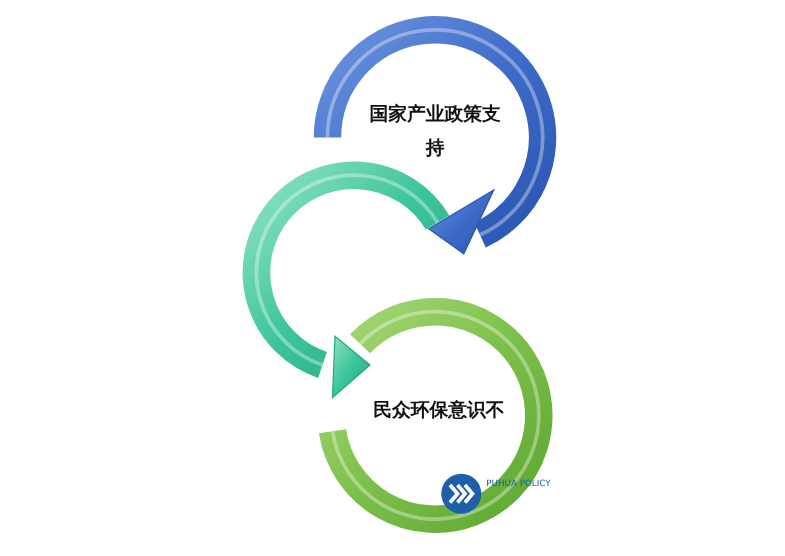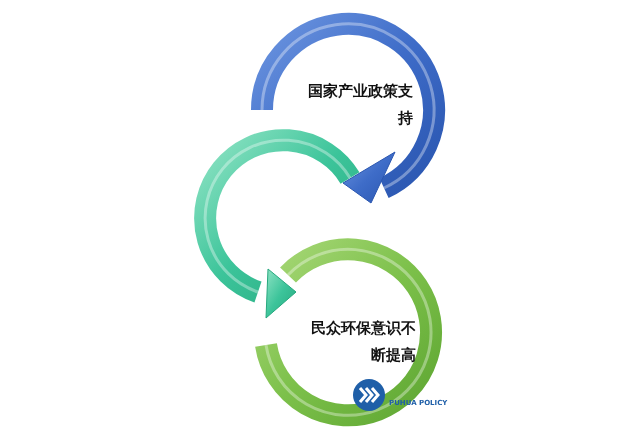--- a/index.html
+++ b/index.html
@@ -1,25 +1,25 @@
 <!DOCTYPE html>
 <html><head>
   <meta charset="utf-8">
   <style>
     html, body { margin: 0; padding: 0; background: #ffffff; }
     body { width: 628px; height: 445px; position: relative; overflow: hidden; font-family: "DejaVu Sans", sans-serif; }
     svg.diagram { position: absolute; left: 0; top: 0; }
     .label {
-      position: absolute; text-align: right; font-weight: bold; color: #111;
+      position: absolute; text-align: center; font-weight: bold; color: #111;
       font-size: 15px; line-height: 27px; font-family: "DejaVu Sans", sans-serif;
     }
     .label span { display: block; }
     .logo { position: absolute; left: 352px; top: 378px; width: 110px; height: 36px; }
     .logo-text-cn { position: absolute; left: 37px; top: 2px; font-size: 15px; font-weight: bold; color: #1f5fa8; letter-spacing: 1px; font-family: "DejaVu Sans", sans-serif; }
-    .logo-text-en { position: absolute; left: 37px; top: 21px; font-size: 7px; font-weight: bold; color: #1f5fa8; font-family: "DejaVu Sans", sans-serif; }
+    .logo-text-en { position: absolute; left: 37px; top: 5px; font-size: 7px; font-weight: normal; color: #1f5fa8; font-family: "DejaVu Sans", sans-serif; }
   </style>
 </head>
 <body>
 
 <svg class="diagram" width="628" height="445" viewBox="0 0 628 445">
   <defs>
     <linearGradient id="gBlue" x1="0" y1="0" x2="1" y2="1">
       <stop offset="0" stop-color="#6c95e0"></stop>
       <stop offset="0.5" stop-color="#3e6cc8"></stop>
       <stop offset="1" stop-color="#2a56b0"></stop>
@@ -57,21 +57,20 @@
 <div class="label" style="left:283px; top:78px; width:130px;">
   <span>国家产业政策支</span>
   <span>持</span>
 </div>
 
 <div class="label" style="left:227px; top:195px; width:130px;">
 </div>
 
 <div class="label" style="left:286px; top:315px; width:130px;">
   <span>民众环保意识不</span>
-  <span>断提高</span>
 </div>
 
 <div class="logo">
   <svg width="34" height="34" viewBox="0 0 34 34">
     <circle cx="17" cy="17" r="16" fill="#1f5fa8"></circle>
     <path d="M 8 10 L 14 17 L 8 24" fill="none" stroke="#ffffff" stroke-width="3"></path>
     <path d="M 14 10 L 20 17 L 14 24" fill="none" stroke="#ffffff" stroke-width="3"></path>
     <path d="M 20 10 L 26 17 L 20 24" fill="none" stroke="#ffffff" stroke-width="3"></path>
   </svg>
   <div class="logo-text-en">PUHUA POLICY</div>

